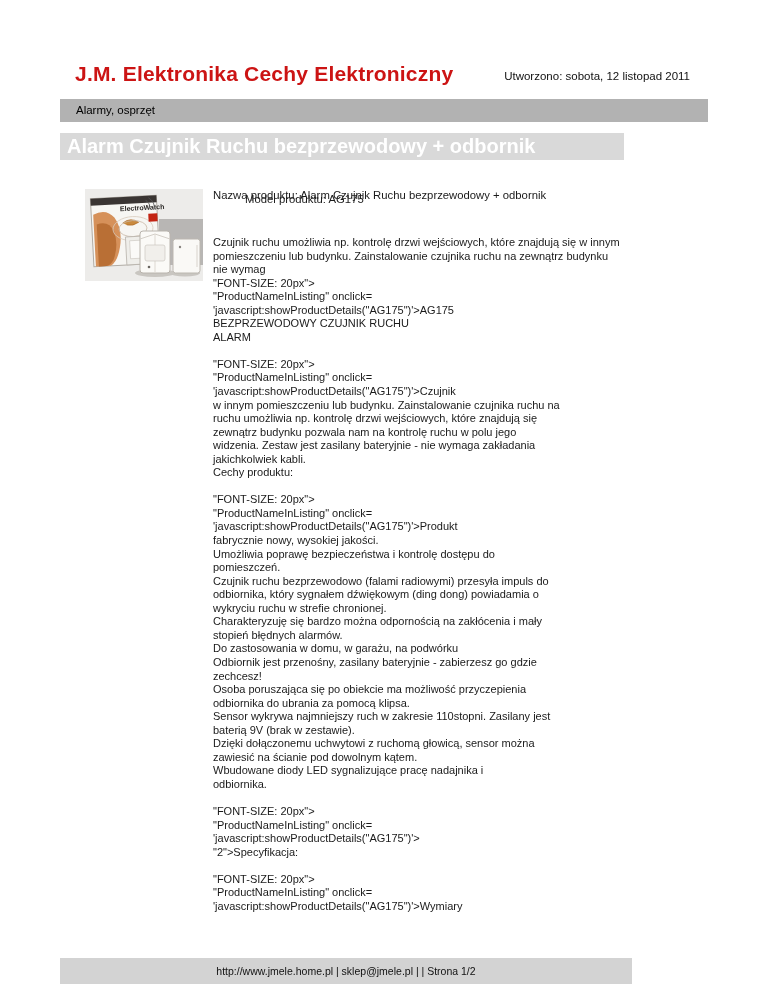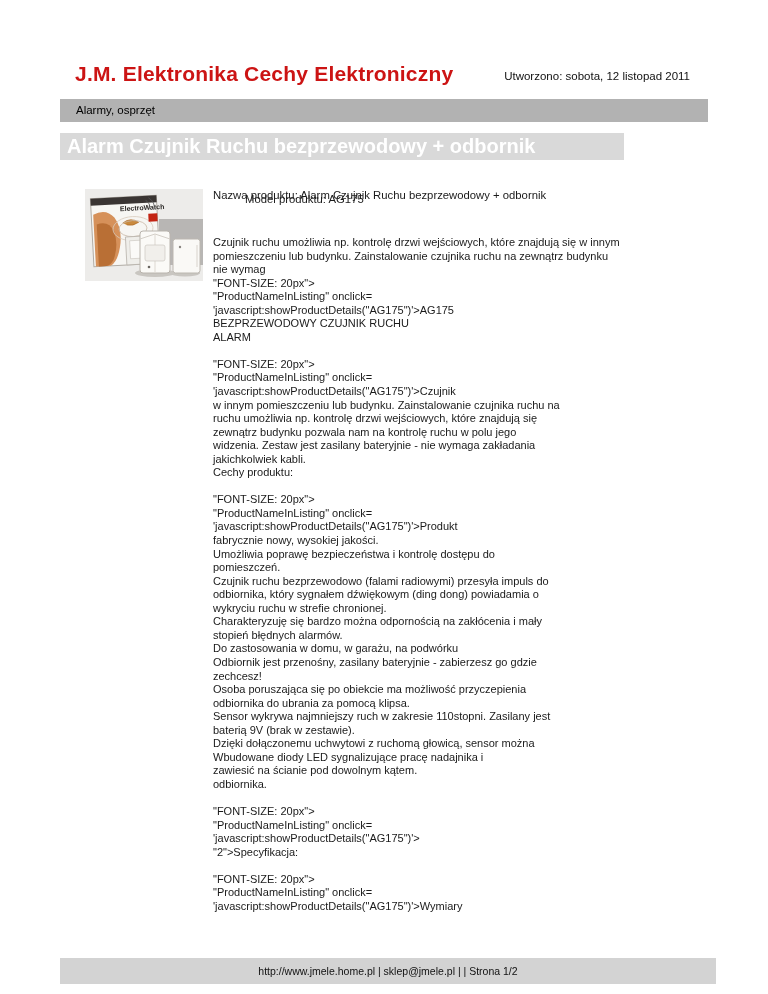--- a/index.html
+++ b/index.html
@@ -51,21 +51,21 @@
     position: absolute; left: 213px; top: 236px;
     font-size: 11px;
   }
   .body-lines div {
     height: 13.55px;
     white-space: pre;
     overflow: visible;
   }
   .footer-bar {
     position: absolute; left: 60px; top: 958px;
-    width: 656px; height: 26px;
+    width: 572px; height: 26px;
     background: #d3d3d3;
     font-size: 10.5px; color: #111;
     line-height: 26px; text-align: center;
   }
 </style>
 </head>
 <body>
 
 <div class="shop-title">J.M. Elektronika Cechy Elektroniczny</div>
 <div class="created-date">Utworzono: sobota, 12 listopad 2011</div>
@@ -148,22 +148,22 @@
     <div>Charakteryzuję się bardzo można odpornością na zakłócenia i mały</div>
     <div>stopień błędnych alarmów.</div>
     <div>Do zastosowania w domu, w garażu, na podwórku</div>
     <div>Odbiornik jest przenośny, zasilany bateryjnie - zabierzesz go gdzie</div>
     <div>zechcesz!</div>
     <div>Osoba poruszająca się po obiekcie ma możliwość przyczepienia</div>
     <div>odbiornika do ubrania za pomocą klipsa.</div>
     <div>Sensor wykrywa najmniejszy ruch w zakresie 110stopni. Zasilany jest</div>
     <div>baterią 9V (brak w zestawie).</div>
     <div>Dzięki dołączonemu uchwytowi z ruchomą głowicą, sensor można</div>
+    <div>zawiesić na ścianie pod dowolnym kątem.</div>
     <div>Wbudowane diody LED sygnalizujące pracę nadajnika i</div>
-    <div>zawiesić na ścianie pod dowolnym kątem.</div>
     <div>odbiornika.</div>
     <div></div>
     <div>"FONT-SIZE: 20px"&gt;</div>
     <div>"ProductNameInListing" onclick=</div>
     <div>'javascript:showProductDetails("AG175")'&gt;</div>
     <div>"2"&gt;Specyfikacja:</div>
     <div></div>
     <div>"FONT-SIZE: 20px"&gt;</div>
     <div>"ProductNameInListing" onclick=</div>
     <div>'javascript:showProductDetails("AG175")'&gt;Wymiary</div>

